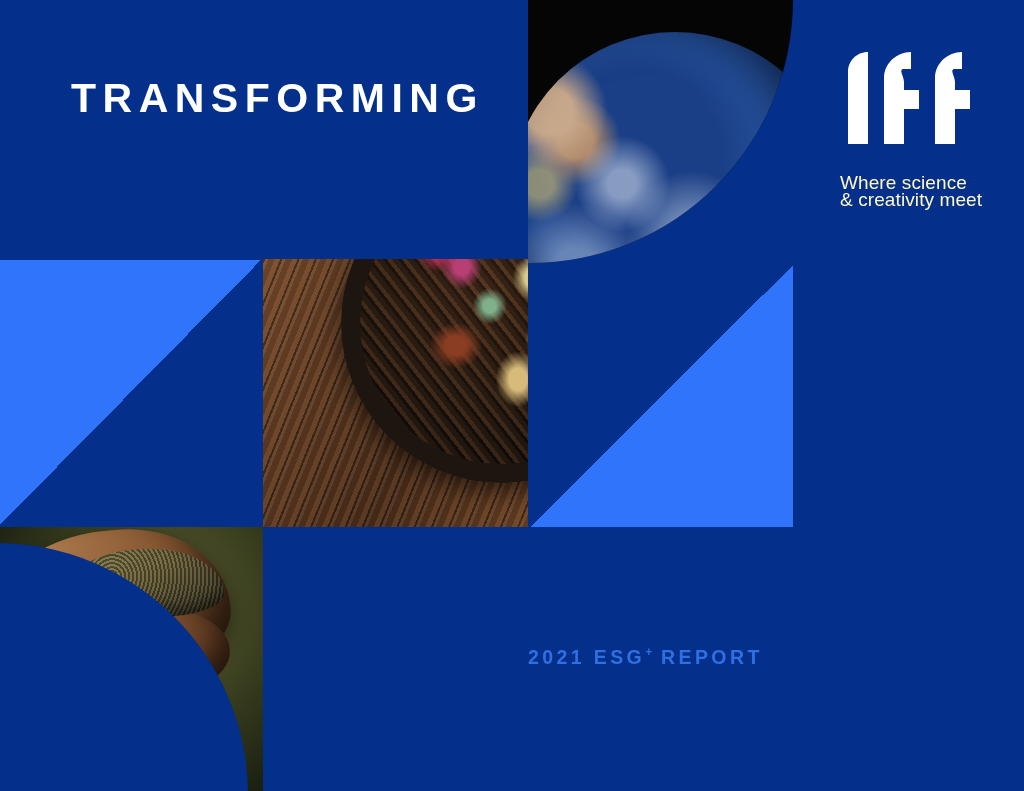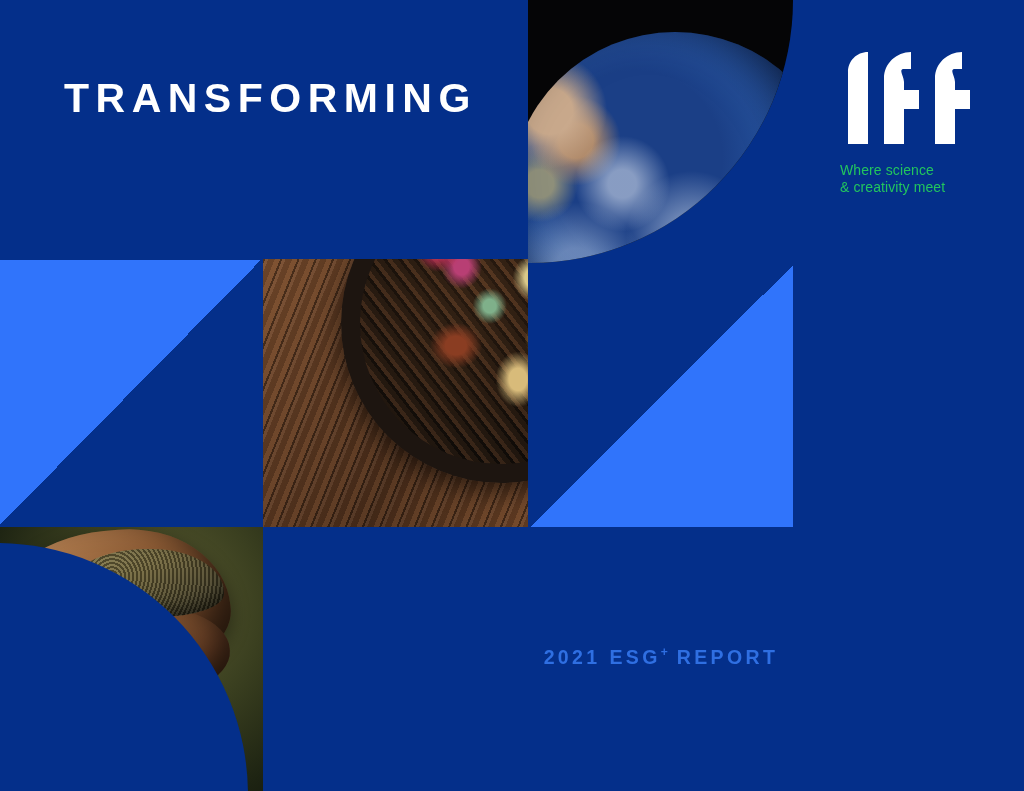--- a/index.html
+++ b/index.html
@@ -33,47 +33,47 @@
     width: 460px;
   }
   .title-line {
     display: block;
     color: #FFFFFF;
     font-size: 41px;
     font-weight: bold;
     letter-spacing: 6.5px;
     line-height: 53px;
     white-space: nowrap;
+    margin-left: 7px;
   }
 
   
   .logo-block {
     position: absolute;
     left: 840px;
     top: 52px;
     width: 150px;
   }
   .logo-mark { display: block; }
   .logo-tagline {
-    margin-top: 18px;
-    color: #22c55e;
-    font-size: 14px;
+    margin-top: 30px;
+    color: #fef9c3;
+    font-size: 19px;
     font-weight: normal;
     line-height: 17px;
     letter-spacing: 0.1px;
   }
   .logo-tagline span { display: block; white-space: nowrap; }
 
   
   .report-line {
     position: absolute;
     left: 528px;
     top: 645px;
     width: 266px;
-    text-align: center;
     color: #2F6FE2;
     font-size: 19.5px;
     font-weight: bold;
     letter-spacing: 3.4px;
     white-space: nowrap;
   }
   .report-line sup {
     font-size: 0.62em;
     vertical-align: super;
     letter-spacing: 0;

